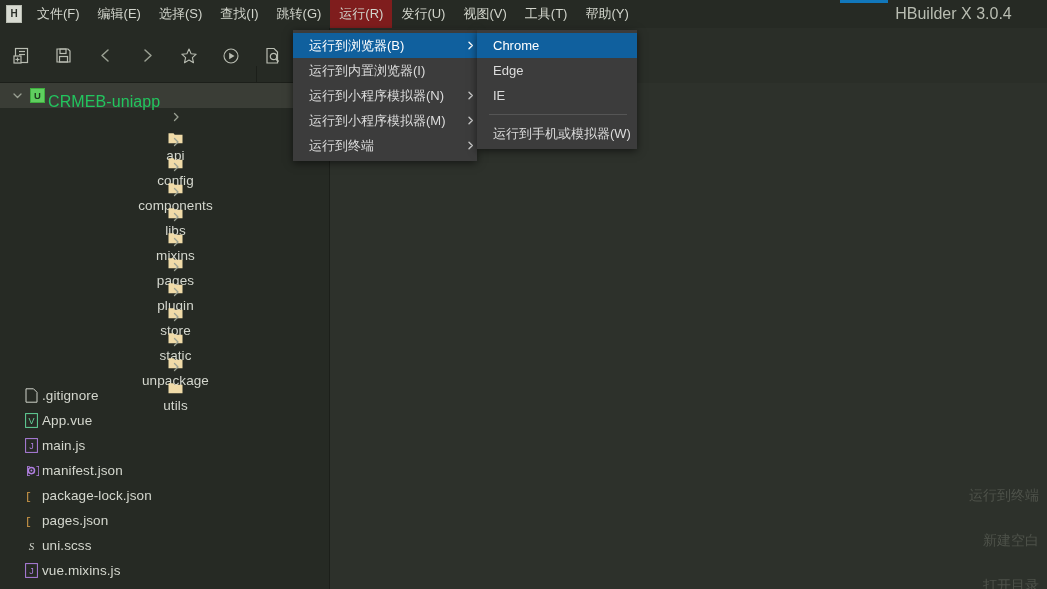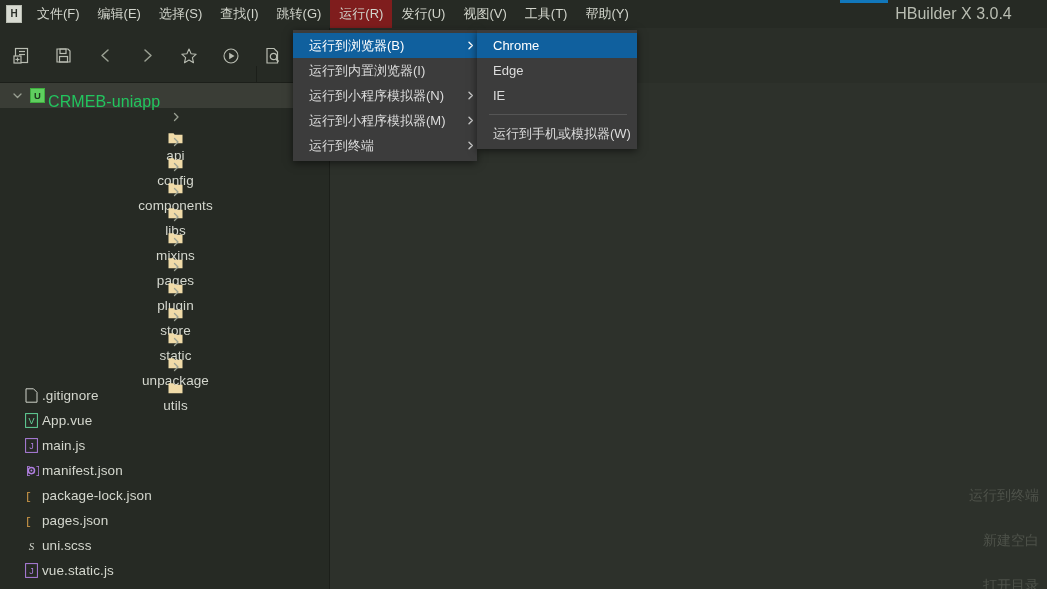--- a/index.html
+++ b/index.html
@@ -384,21 +384,21 @@
       </span>
       <span class="lbl">uni.scss</span>
     </div>
     <div class="tree-row indent-file">
       <span class="ficon">
         <svg width="13" height="15" viewBox="0 0 13 15">
             <rect x="0.6" y="0.6" width="11.8" height="13.8" fill="none" stroke="#b07fe0"></rect>
             <text x="6.5" y="10.8" font-size="9" font-family="Liberation Sans, sans-serif" fill="#b07fe0" text-anchor="middle">J</text>
           </svg>
       </span>
-      <span class="lbl">vue.static.js</span>
+      <span class="lbl">vue.mixins.js</span>
     </div>
   </div>
 
   <div class="dropdown">
     <div class="dd-item sel">
       <span class="dd-label">运行到浏览器(B)</span>
       <span class="dd-arrow">
           <svg width="9" height="9" viewBox="0 0 9 9" fill="none" stroke="#ffffff" stroke-width="1.4" stroke-linecap="round" stroke-linejoin="round">
             <polyline points="3,1.3 6.3,4.5 3,7.7"></polyline>
           </svg>

